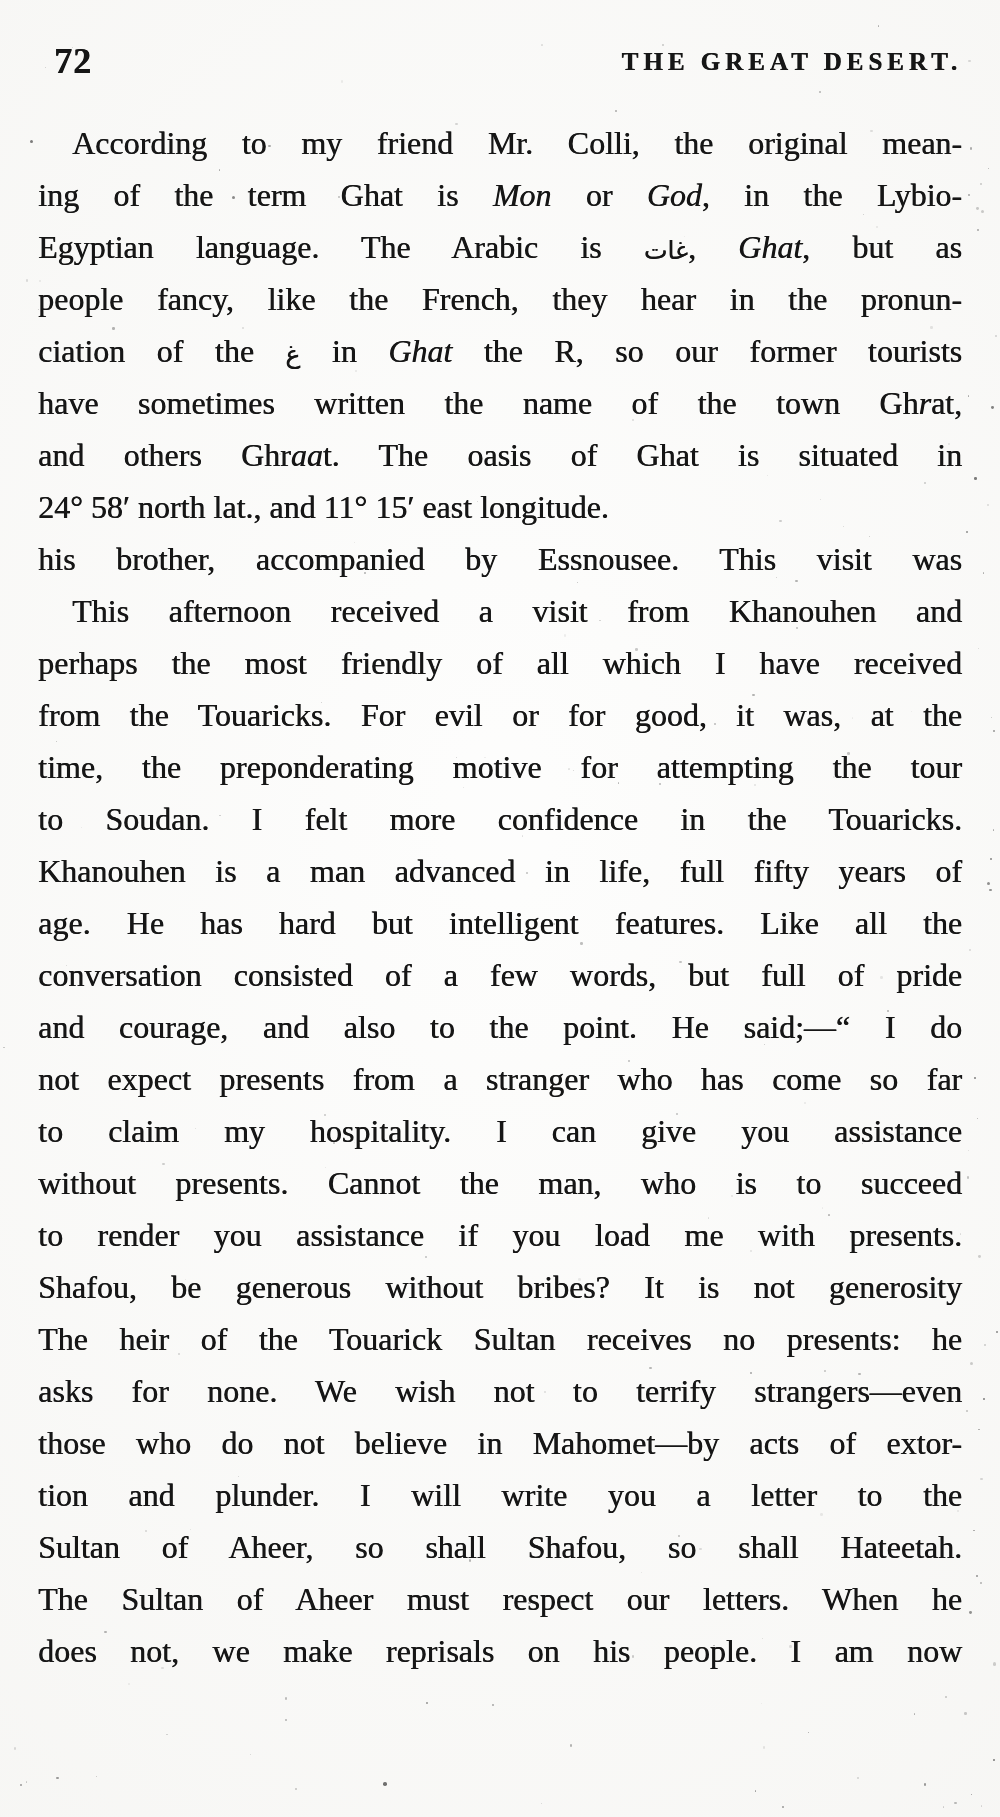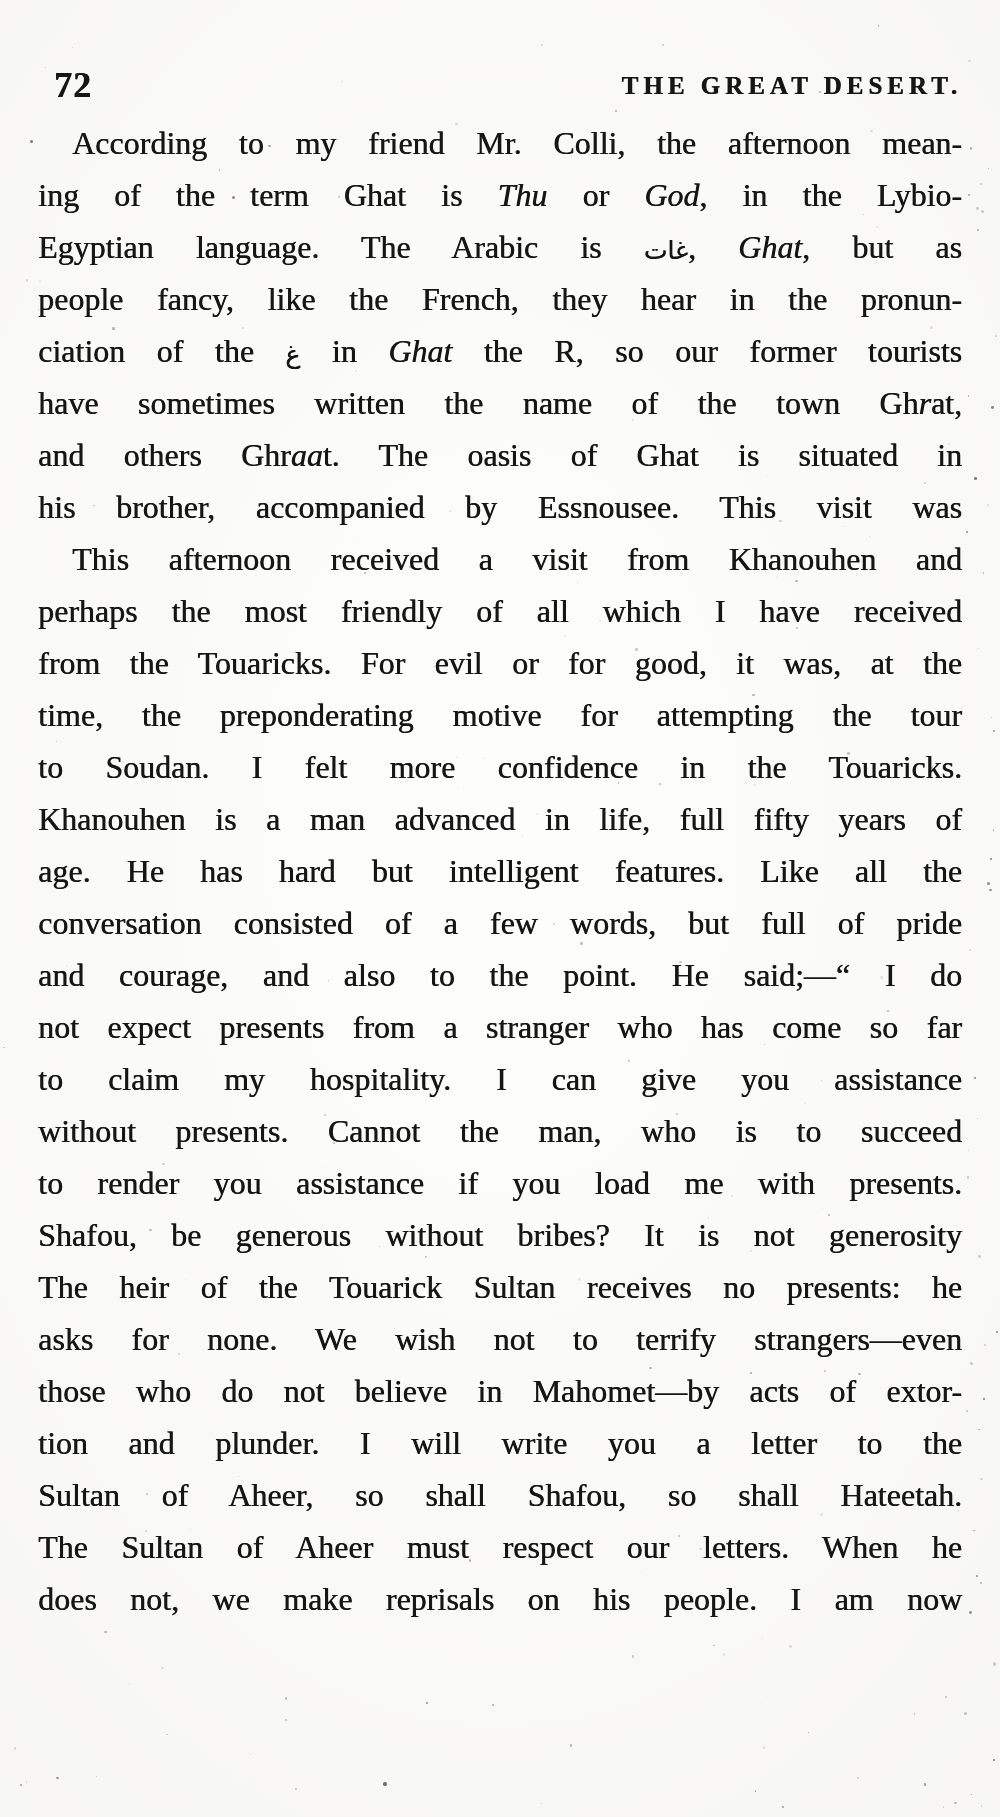--- a/index.html
+++ b/index.html
@@ -13,21 +13,21 @@
     color: var(--ink);
     position: relative;
   }
   .page {
     position: absolute; inset: 0;
     background:
       radial-gradient(ellipse 140% 120% at 50% 45%, rgba(255,255,255,0.6) 0%, rgba(225,223,218,0.35) 100%),
       var(--paper);
   }
   .header {
-    position: absolute; top: 40px; left: 38px; right: 38px; height: 50px; margin-top: 24px;
+    position: absolute; top: 40px; left: 38px; right: 38px; height: 50px;
   }
   .pagenum {
     position: absolute; left: 16px; top: 0;
     font-size: 36px; font-weight: bold;
     text-shadow: 0.6px 0 currentColor;
     letter-spacing: 1px;
   }
   .running-title {
     position: absolute; left: 0; right: 0; top: 8px;
     text-align: right;
@@ -62,27 +62,28 @@
 </head>
 <body>
 
 <div class="page">
   <div class="header">
     <span class="pagenum">72</span>
     <span class="running-title">THE GREAT DESERT.</span>
   </div>
   <div class="textbody" id="text-body">
       <div>
-        <div class="line indent"><span>According to my friend Mr. Colli, the afternoon mean-</span></div>
-        <div class="line"><span>ing of the term Ghat is </span><span class="it">Thu</span><span> or </span><span class="it">God</span><span>, in the Lybio-</span></div>
+        <div class="line indent"><span>According to my friend Mr. Colli, the original mean-</span></div>
+        <div class="line"><span>ing of the term Ghat is </span><span class="it">Mon</span><span> or </span><span class="it">God</span><span>, in the Lybio-</span></div>
         <div class="line"><span>Egyptian language.  The Arabic is </span><span class="arabic">غات</span><span>, </span><span class="it">Ghat</span><span>, but as</span></div>
         <div class="line"><span>people fancy, like the French, they hear in the pronun-</span></div>
         <div class="line"><span>ciation of the </span><span class="arabic">غ</span><span> in </span><span class="it">Ghat</span><span> the R, so our former tourists</span></div>
         <div class="line"><span>have sometimes written the name of the town Gh</span><span class="it">r</span><span>at,</span></div>
         <div class="line"><span>and others Ghr</span><span class="it">aa</span><span>t.  The oasis of Ghat is situated in</span></div>
+        <div class="line nojust"><span>24° 58′ north lat., and 11° 15′ east longitude.</span></div>
       </div>
       <div>
         <div class="line"><span>his brother, accompanied by Essnousee.  This visit was</span></div>
         <div class="line indent"><span>This afternoon received a visit from Khanouhen and</span></div>
         <div class="line"><span>perhaps the most friendly of all which I have received</span></div>
         <div class="line"><span>from the Touaricks.  For evil or for good, it was, at the</span></div>
         <div class="line"><span>time, the preponderating motive for attempting the tour</span></div>
         <div class="line"><span>to Soudan.  I felt more confidence in the Touaricks.</span></div>
         <div class="line"><span>Khanouhen is a man advanced in life, full fifty years of</span></div>
         <div class="line"><span>age.  He has hard but intelligent features.  Like all the</span></div>

